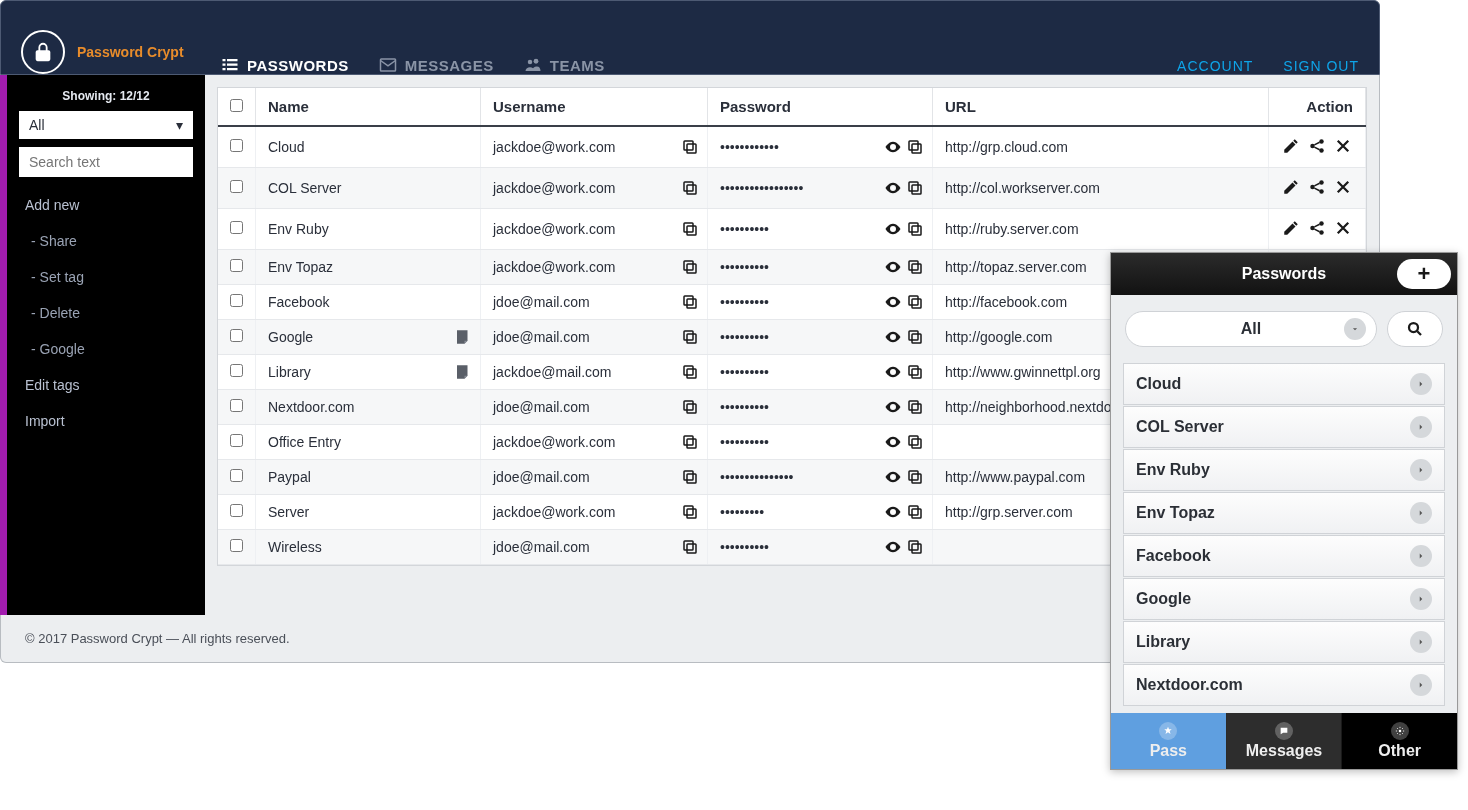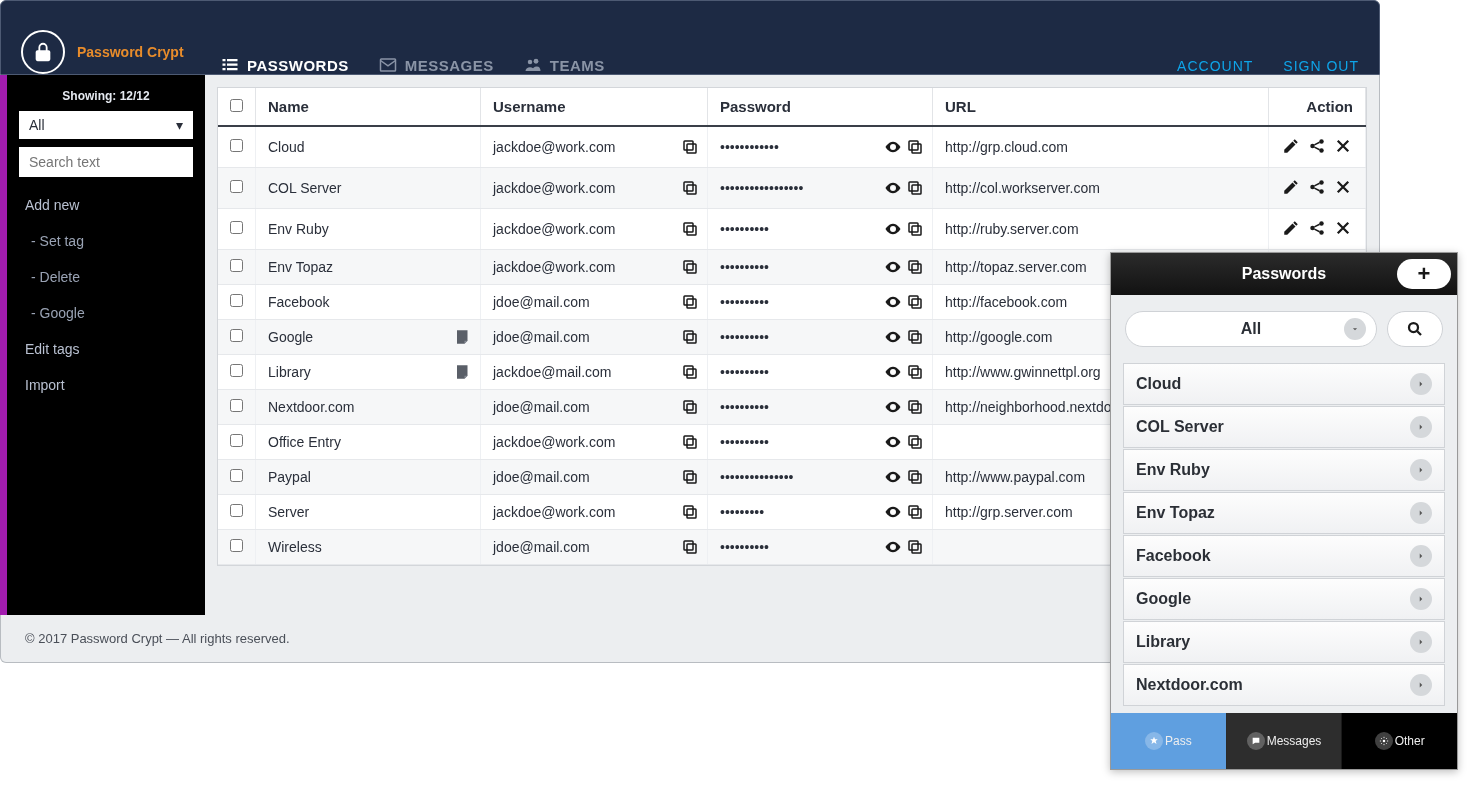--- a/index.html
+++ b/index.html
@@ -112,21 +112,21 @@
   display: flex; align-items: center; justify-content: center; cursor: pointer;
 }
 .mp-list { padding: 0 12px 12px 12px; max-height: 350px; overflow: hidden; }
 .mp-item {
   height: 42px; background: linear-gradient(#fdfdfd,#f0f1f3); border: 1px solid #d0d3d7;
   display: flex; align-items: center; justify-content: space-between; padding: 0 12px;
   font-weight: 700; color: #2b2f36; margin-bottom: 1px; cursor: pointer;
 }
 .mp-item .ch { width: 22px; height: 22px; border-radius: 50%; background: #d5d8db; display: flex; align-items: center; justify-content: center; }
 .mp-tabs { display: flex; height: 56px; }
-.mp-tab { flex: 1; display: flex; flex-direction: row; align-items: center; justify-content: center; gap: 2px; font-size: 12px; font-weight: 400; color: #eee; cursor: pointer; }
+.mp-tab { flex: 1; display: flex; flex-direction: column; align-items: center; justify-content: center; gap: 2px; font-size: 16px; font-weight: 700; color: #eee; cursor: pointer; }
 .mp-tab.pass { background: #5f9fe0; border-right: 1px solid #2a2a2a; }
 .mp-tab.msg  { background: #2d2d2d; border-right: 1px solid #1a1a1a; }
 .mp-tab.oth  { background: #000000; }
 .mp-tab .circ { width: 18px; height: 18px; border-radius: 50%; background: rgba(255,255,255,.25); display: flex; align-items: center; justify-content: center; }
 
 svg { display: block; }
 input[type=checkbox]{ width:13px; height:13px; }
 </style>
 </head>
 <body>
@@ -186,20 +186,21 @@
     <div class="showing">Showing: 12/12</div>
     <div class="filter-select">
       <span>All</span>
       <span>▾</span>
     </div>
     <div class="search-box">
       <input type="text" placeholder="Search text" style="">
     </div>
     <ul class="side-list">
       <li>Add new</li>
+      <li class="sub">-  Share</li>
       <li class="sub">-  Set tag</li>
       <li class="sub">-  Delete</li>
       <li class="sub">-  Google</li>
       <li>Edit tags</li>
       <li>Import</li>
     </ul>
   </div>
 
   <div class="content">
     <div class="table-wrap">

